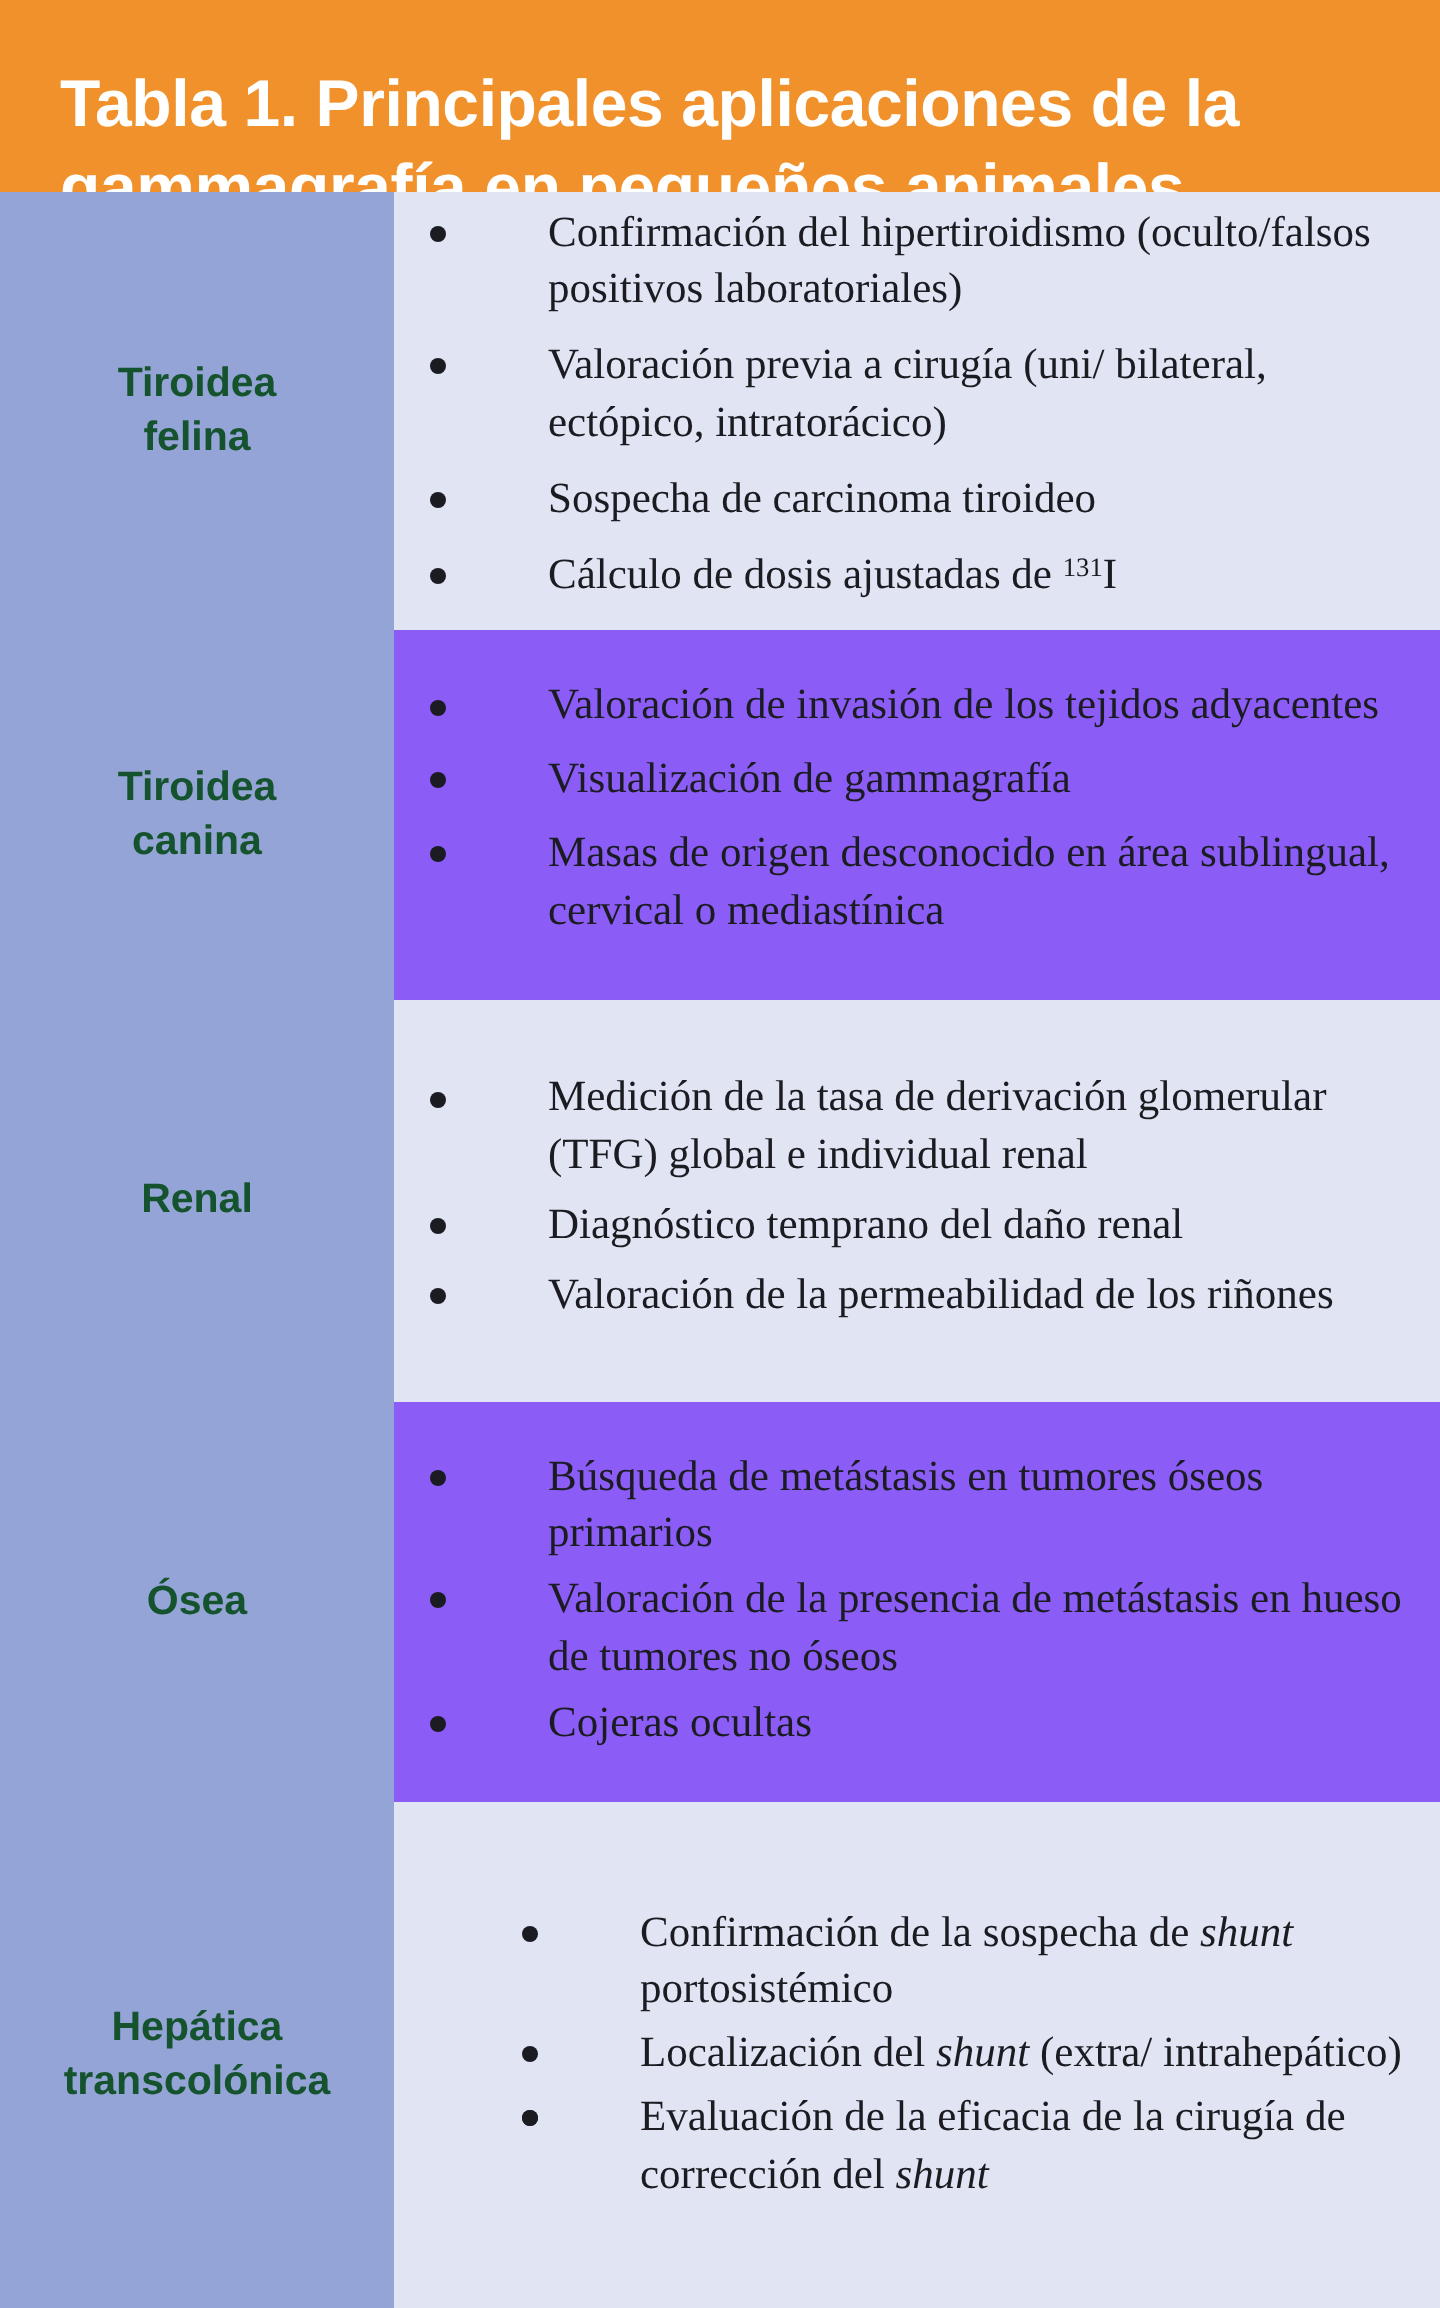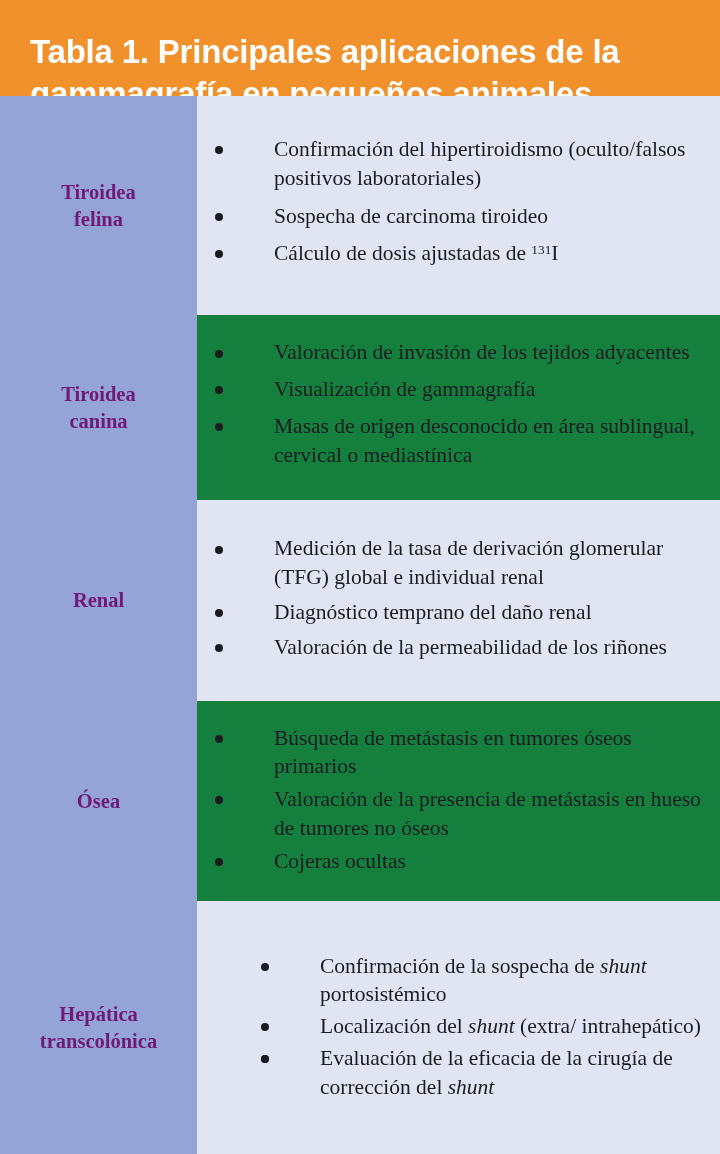--- a/index.html
+++ b/index.html
@@ -60,39 +60,39 @@
     width: 197px;
     min-width: 197px;
     background: #94A4D6;
     display: flex;
     align-items: center;
     justify-content: center;
     box-sizing: border-box;
     padding: 2px 6px;
   }
   .row-cat-label {
-    color: #701a75;
-    font-family: Liberation Serif, serif;
+    color: #14532d;
+    font-family: Liberation Sans, sans-serif;
     font-weight: bold;
     font-size: 20.5px;
     line-height: 1.28;
     text-align: center;
     white-space: pre-line;
   }
 
   .row-items {
     flex: 1;
     box-sizing: border-box;
     padding: 7px 8px 6px 0;
     display: flex;
     flex-direction: column;
     justify-content: center;
   }
   .row.light .row-items { background: #E1E4F3; }
-  .row.dark  .row-items { background: #15803d; }
+  .row.dark  .row-items { background: #8b5cf6; }
 
   ul.bullets {
     list-style: none;
     margin: 0;
     padding: 0;
   }
   ul.bullets li {
     position: relative;
     padding-left: 77px;
     padding-right: 6px;
@@ -145,20 +145,21 @@
   <div class="table-body">
 
     <div class="row light r1">
       <div class="row-cat">
         <div class="row-cat-label">Tiroidea
 felina</div>
       </div>
       <div class="row-items">
         <ul class="bullets">
           <li><span class="bullet-dot"></span><span>Confirmación del hipertiroidismo (oculto/falsos positivos laboratoriales)</span></li>
+          <li><span class="bullet-dot"></span><span>Valoración previa a cirugía (uni/ bilateral, ectópico, intratorácico)</span></li>
           <li><span class="bullet-dot"></span><span>Sospecha de carcinoma tiroideo</span></li>
           <li><span class="bullet-dot"></span><span>Cálculo de dosis ajustadas de <sup>131</sup>I</span></li>
         </ul>
       </div>
     </div>
 
     <div class="row dark r2">
       <div class="row-cat">
         <div class="row-cat-label">Tiroidea
 canina</div>

